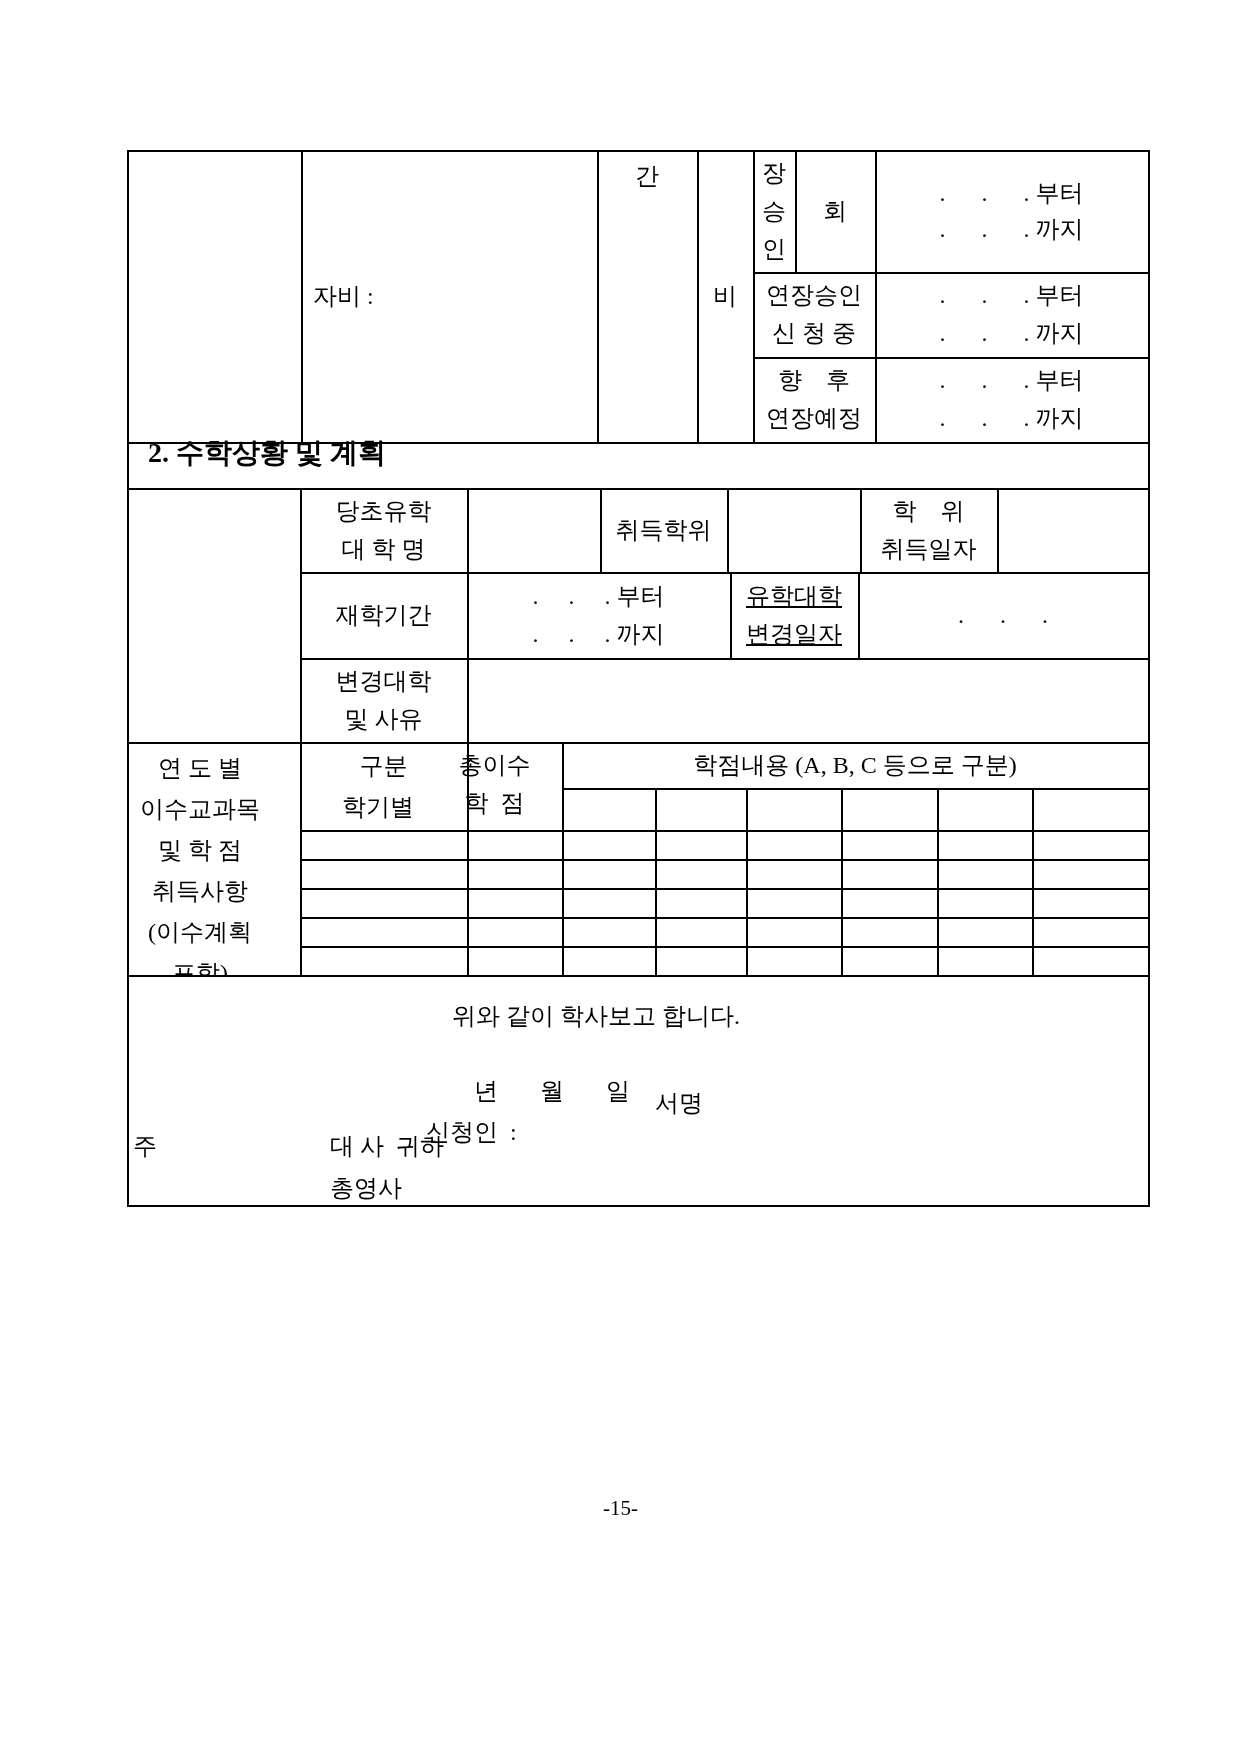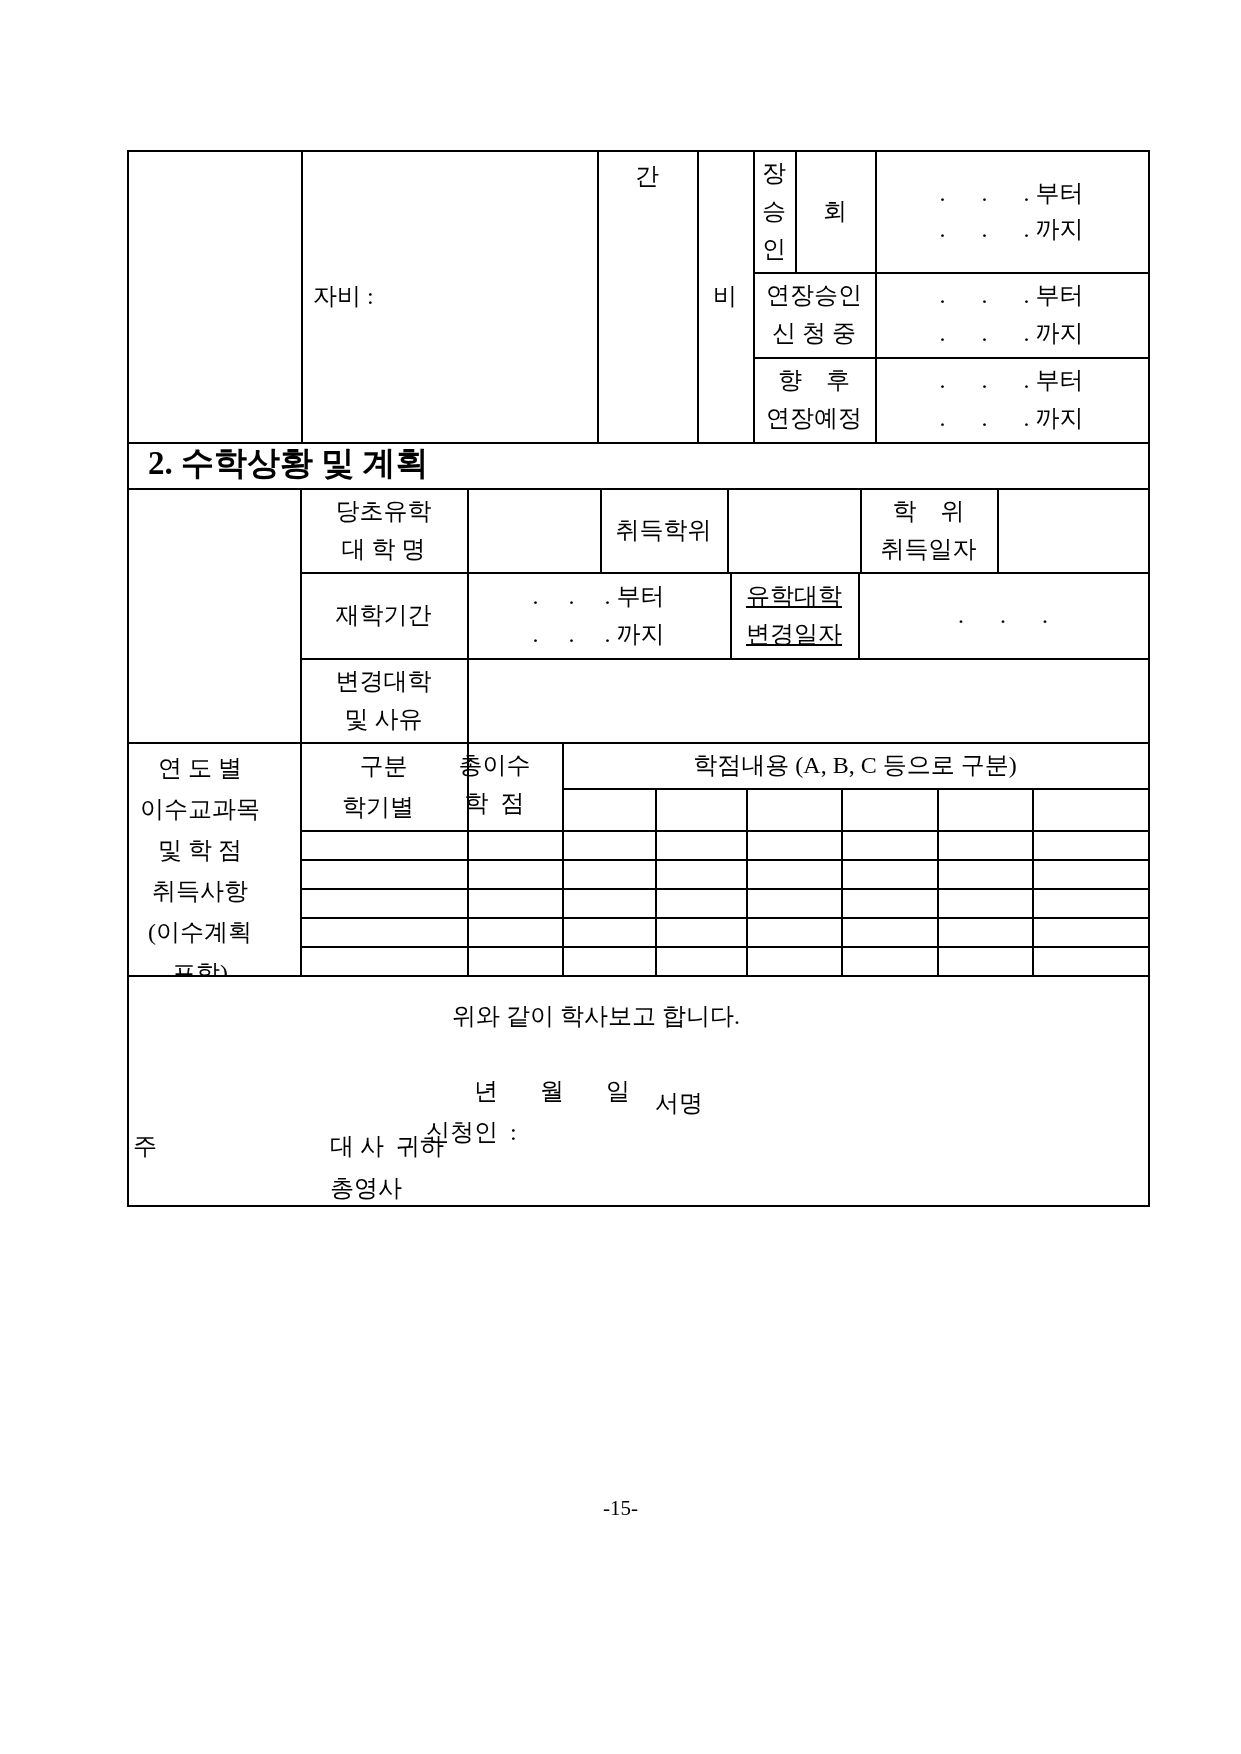--- a/index.html
+++ b/index.html
@@ -38,21 +38,21 @@
 .      .      . 까지</div>
   <div class="txt center" style="left:753px;top:276px;width:122px;line-height:38px;">연장승인
 신 청 중</div>
   <div class="txt center" style="left:875px;top:276px;width:273px;line-height:38px;">.      .      . 부터
 .      .      . 까지</div>
   <div class="txt center" style="left:753px;top:361px;width:122px;line-height:38px;">향    후
 연장예정</div>
   <div class="txt center" style="left:875px;top:361px;width:273px;line-height:38px;">.      .      . 부터
 .      .      . 까지</div>
 
-  <div class="txt bold" style="left:148px;top:445px;font-size:33px;font-family:Liberation Serif, serif;">2. 수학상황 및 계획</div>
+  <div class="txt bold" style="left:148px;top:435px;font-size:28px;font-family:Liberation Serif, serif;">2. 수학상황 및 계획</div>
 
   <div class="txt center" style="left:300px;top:492px;width:167px;line-height:38px;">당초유학
 대 학 명</div>
   <div class="txt center" style="left:600px;top:512px;width:127px;">취득학위</div>
   <div class="txt center" style="left:860px;top:492px;width:137px;line-height:38px;">학    위
 취득일자</div>
   <div class="txt center" style="left:300px;top:597px;width:167px;">재학기간</div>
   <div class="txt center" style="left:467px;top:577px;width:263px;line-height:38px;">.     .     . 부터
 .     .     . 까지</div>
   <div class="txt center" style="left:730px;top:577px;width:128px;line-height:38px;text-decoration:underline;">유학대학

